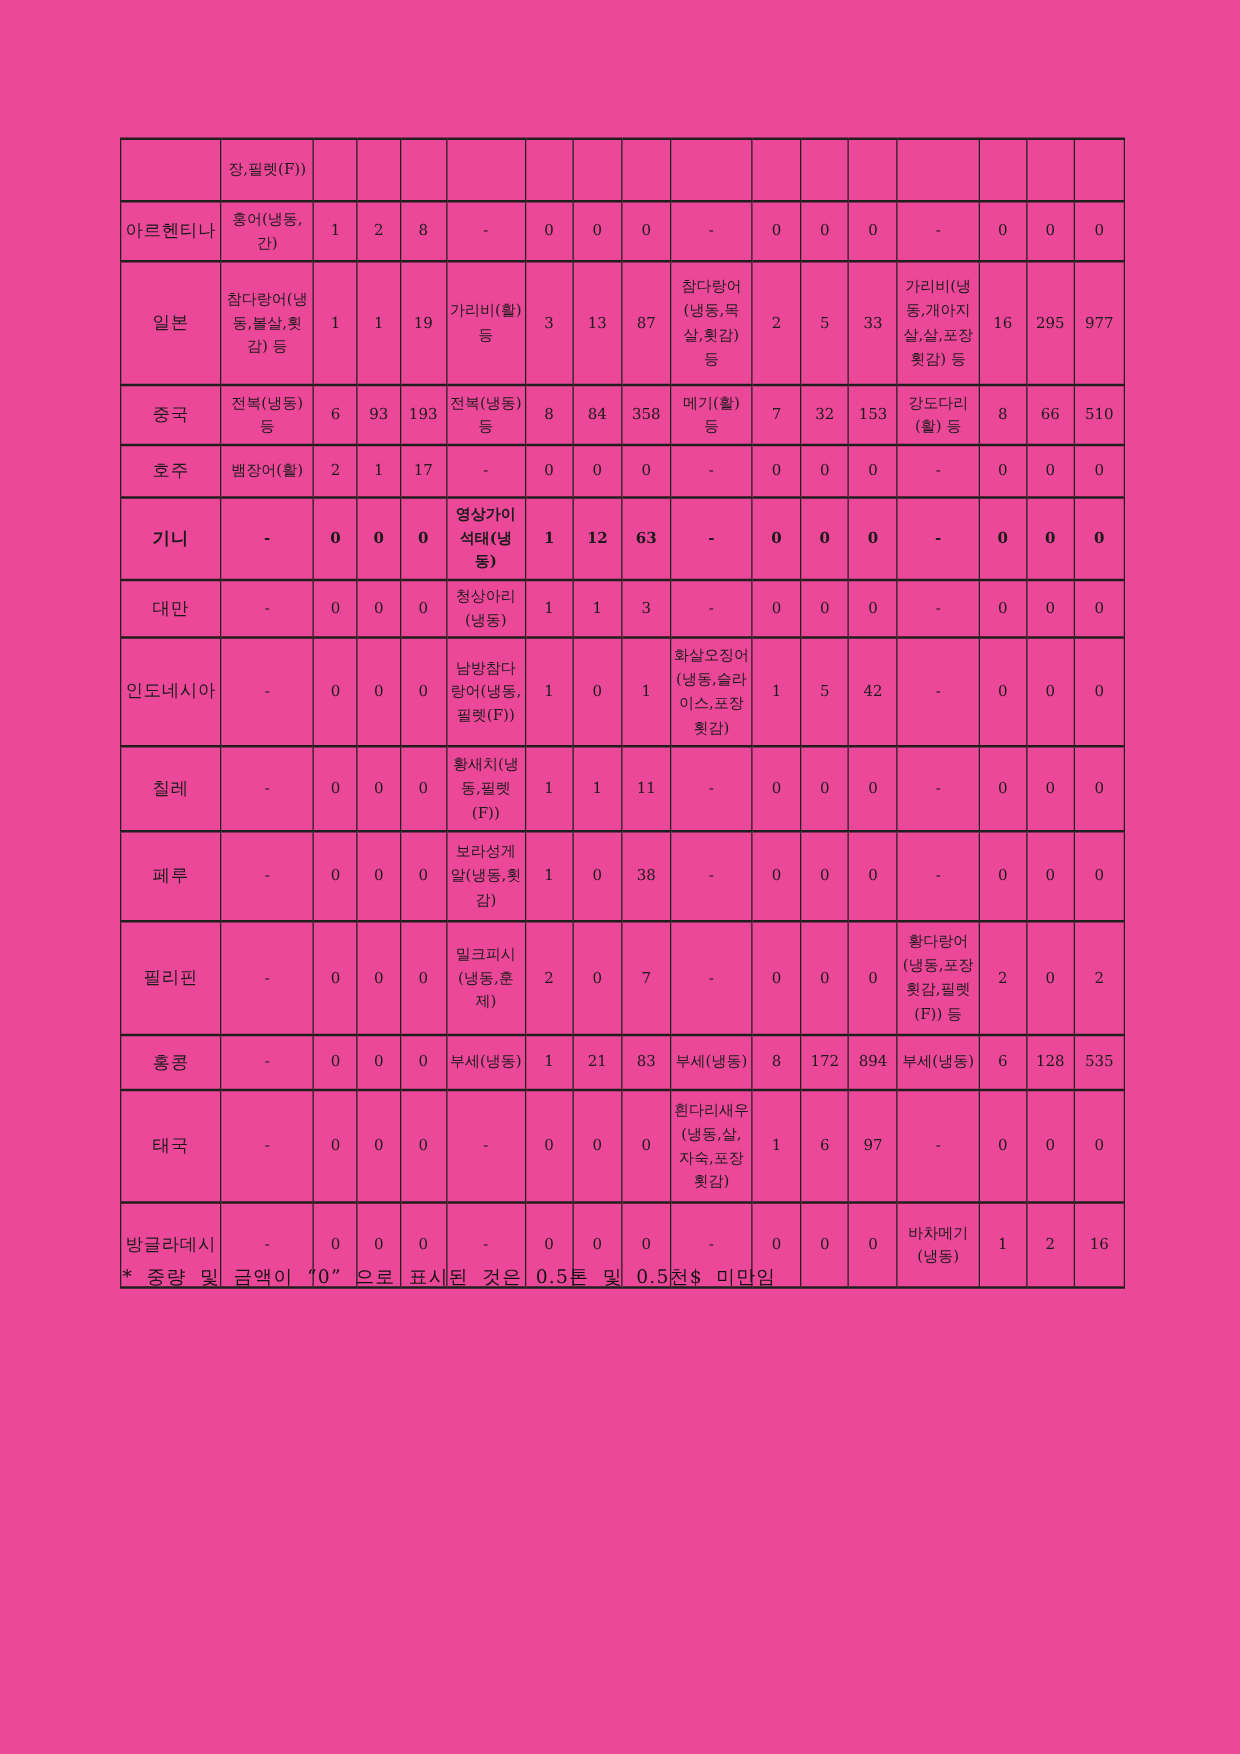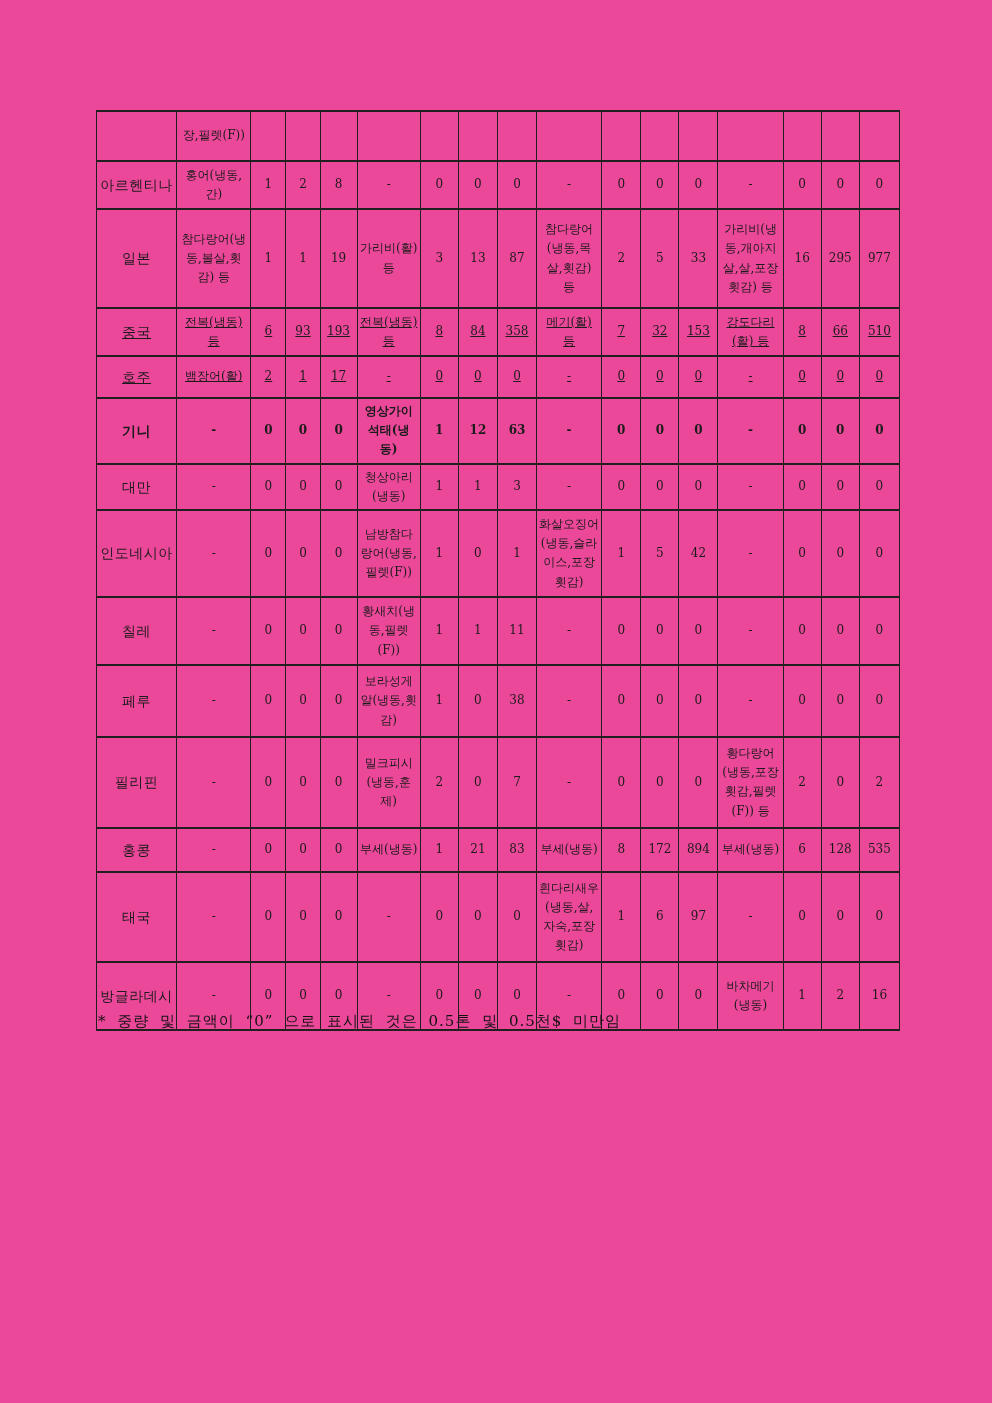--- a/index.html
+++ b/index.html
@@ -140,40 +140,40 @@
           <td class="num">87</td>
           <td class="item">참다랑어(냉동,목살,횟감) 등</td>
           <td class="num">2</td>
           <td class="num">5</td>
           <td class="num">33</td>
           <td class="item">가리비(냉동,개아지살,살,포장횟감) 등</td>
           <td class="num">16</td>
           <td class="num">295</td>
           <td class="num">977</td>
         </tr>
-        <tr style="height: 48px; text-decoration: underline;">
+        <tr style="height: 48px;">
           <td class="country">중국</td>
           <td class="item">전복(냉동) 등</td>
           <td class="num">6</td>
           <td class="num">93</td>
           <td class="num">193</td>
           <td class="item">전복(냉동) 등</td>
           <td class="num">8</td>
           <td class="num">84</td>
           <td class="num">358</td>
           <td class="item">메기(활) 등</td>
           <td class="num">7</td>
           <td class="num">32</td>
           <td class="num">153</td>
           <td class="item">강도다리(활) 등</td>
           <td class="num">8</td>
           <td class="num">66</td>
           <td class="num">510</td>
         </tr>
-        <tr style="height: 42px; text-decoration: underline;">
+        <tr style="height: 42px;">
           <td class="country">호주</td>
           <td class="item">뱀장어(활)</td>
           <td class="num">2</td>
           <td class="num">1</td>
           <td class="num">17</td>
           <td class="item">-</td>
           <td class="num">0</td>
           <td class="num">0</td>
           <td class="num">0</td>
           <td class="item">-</td>

